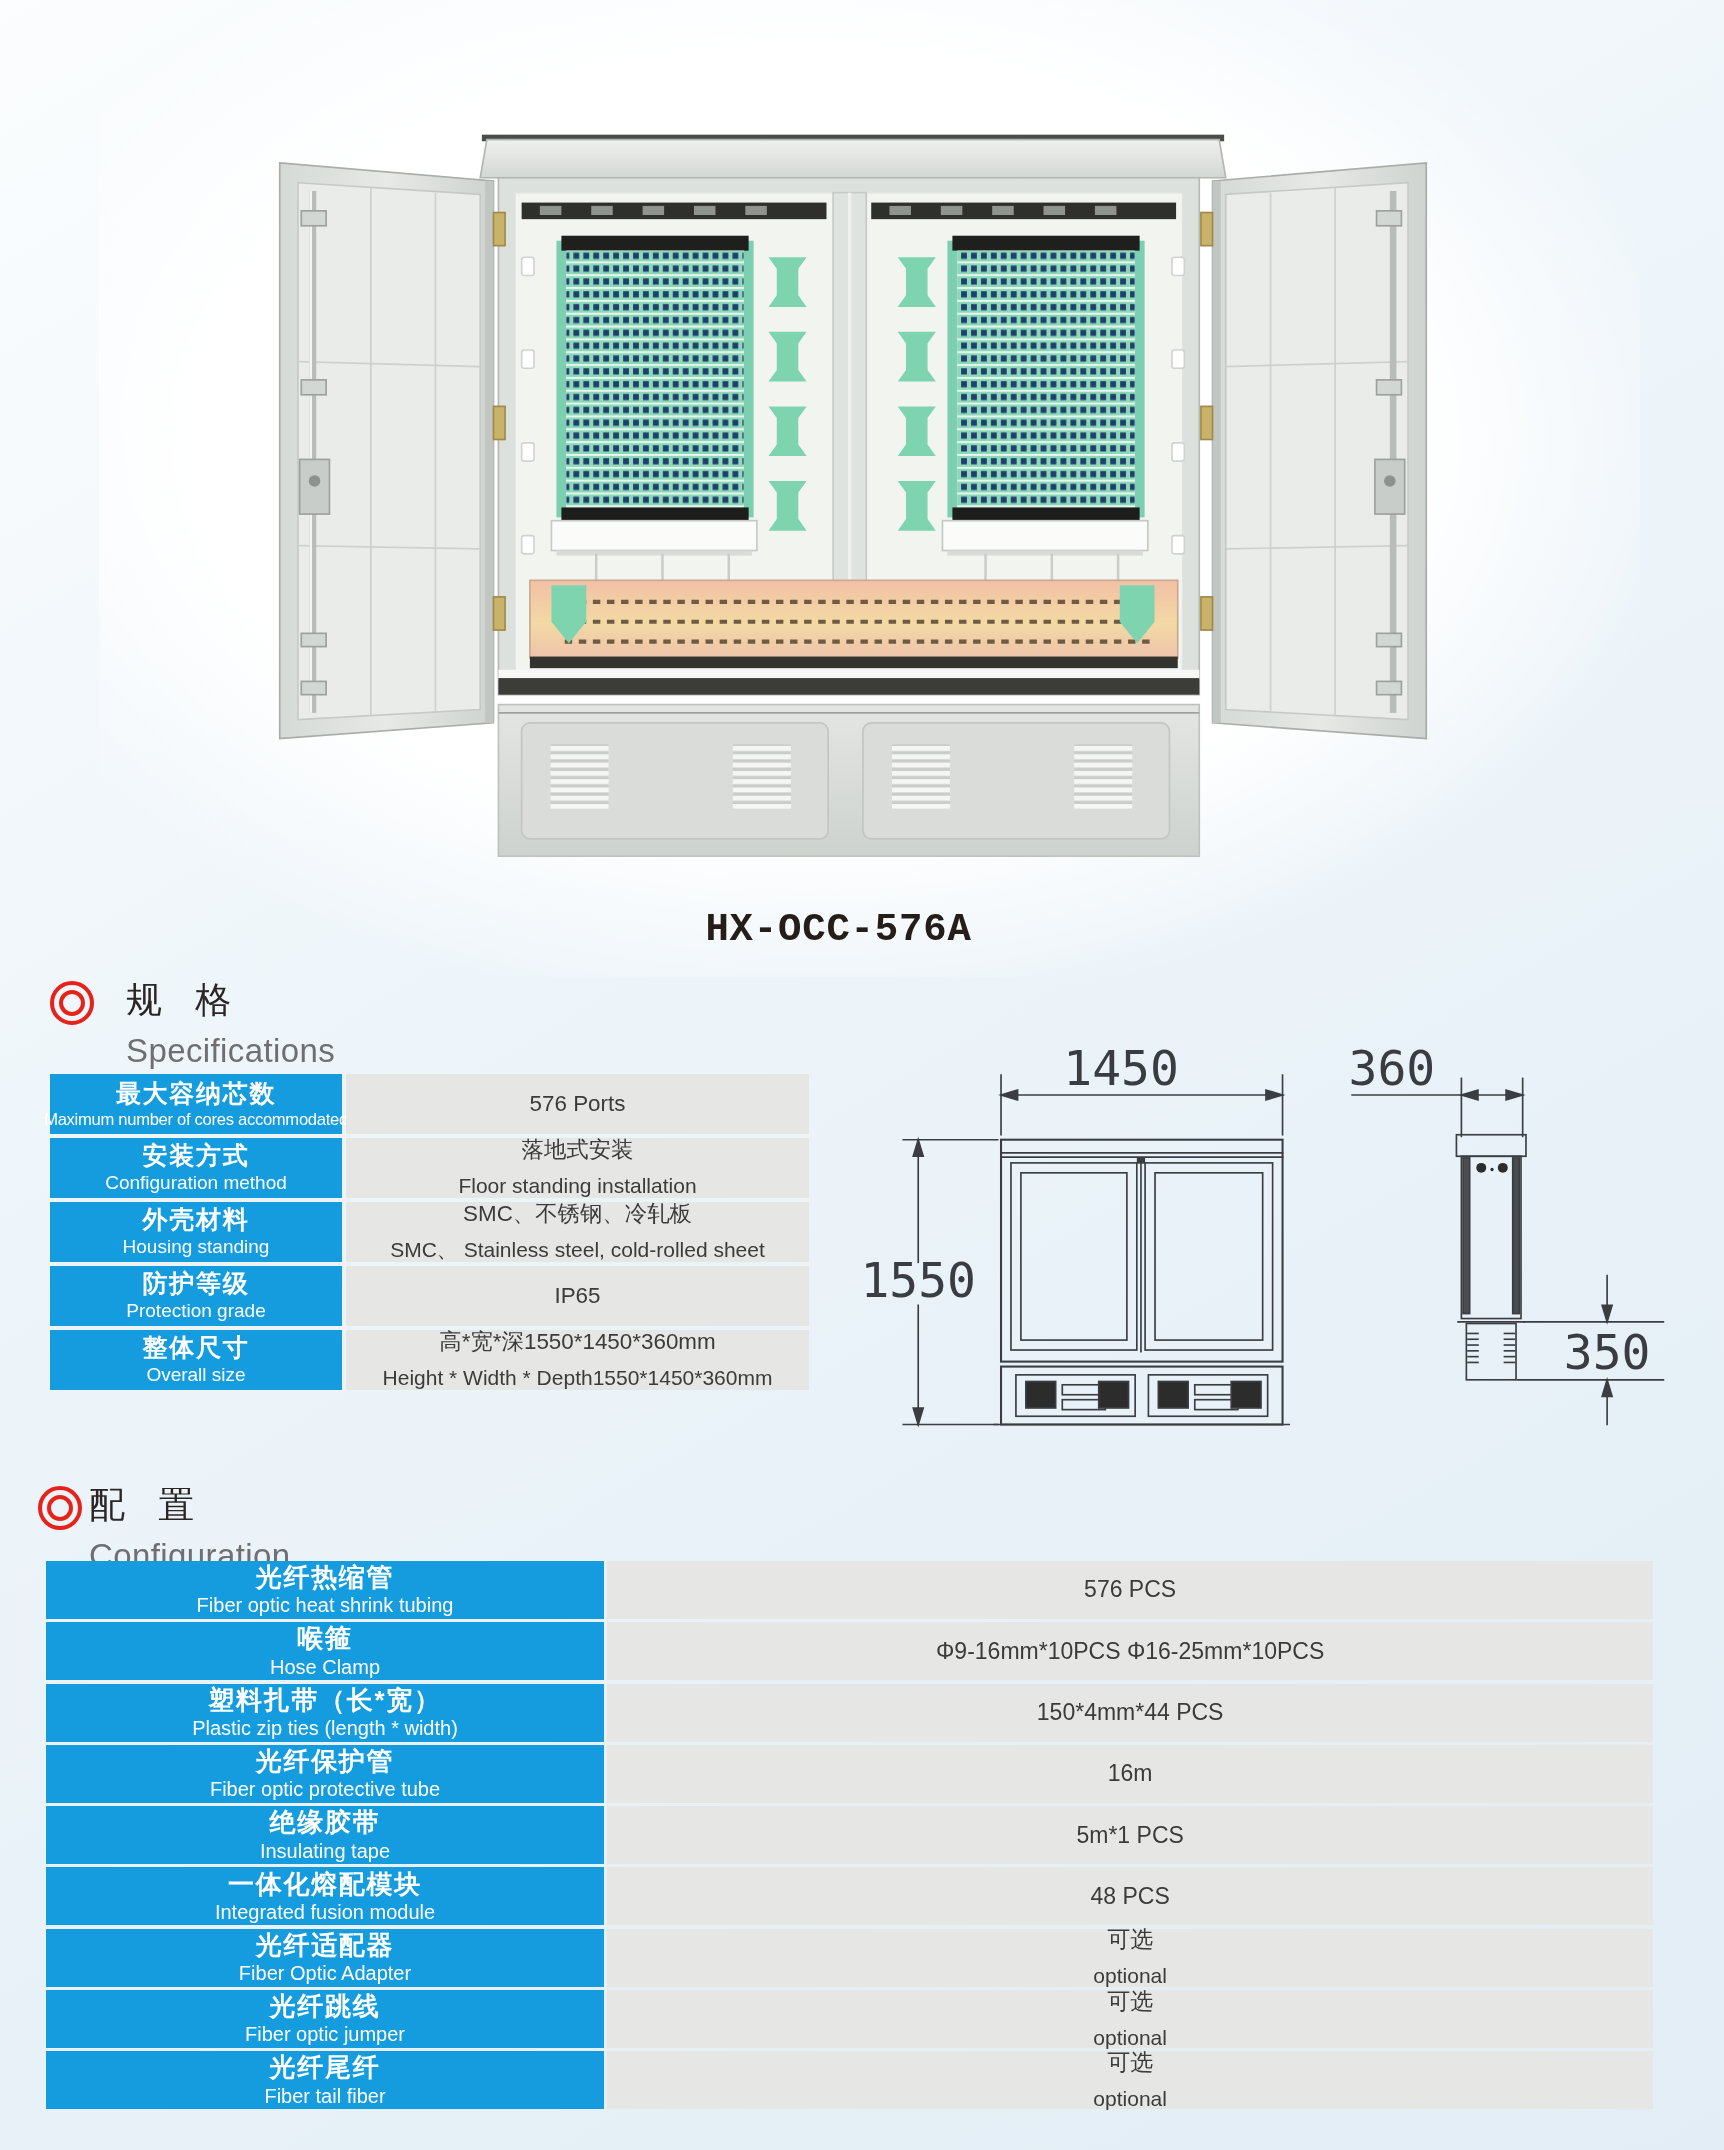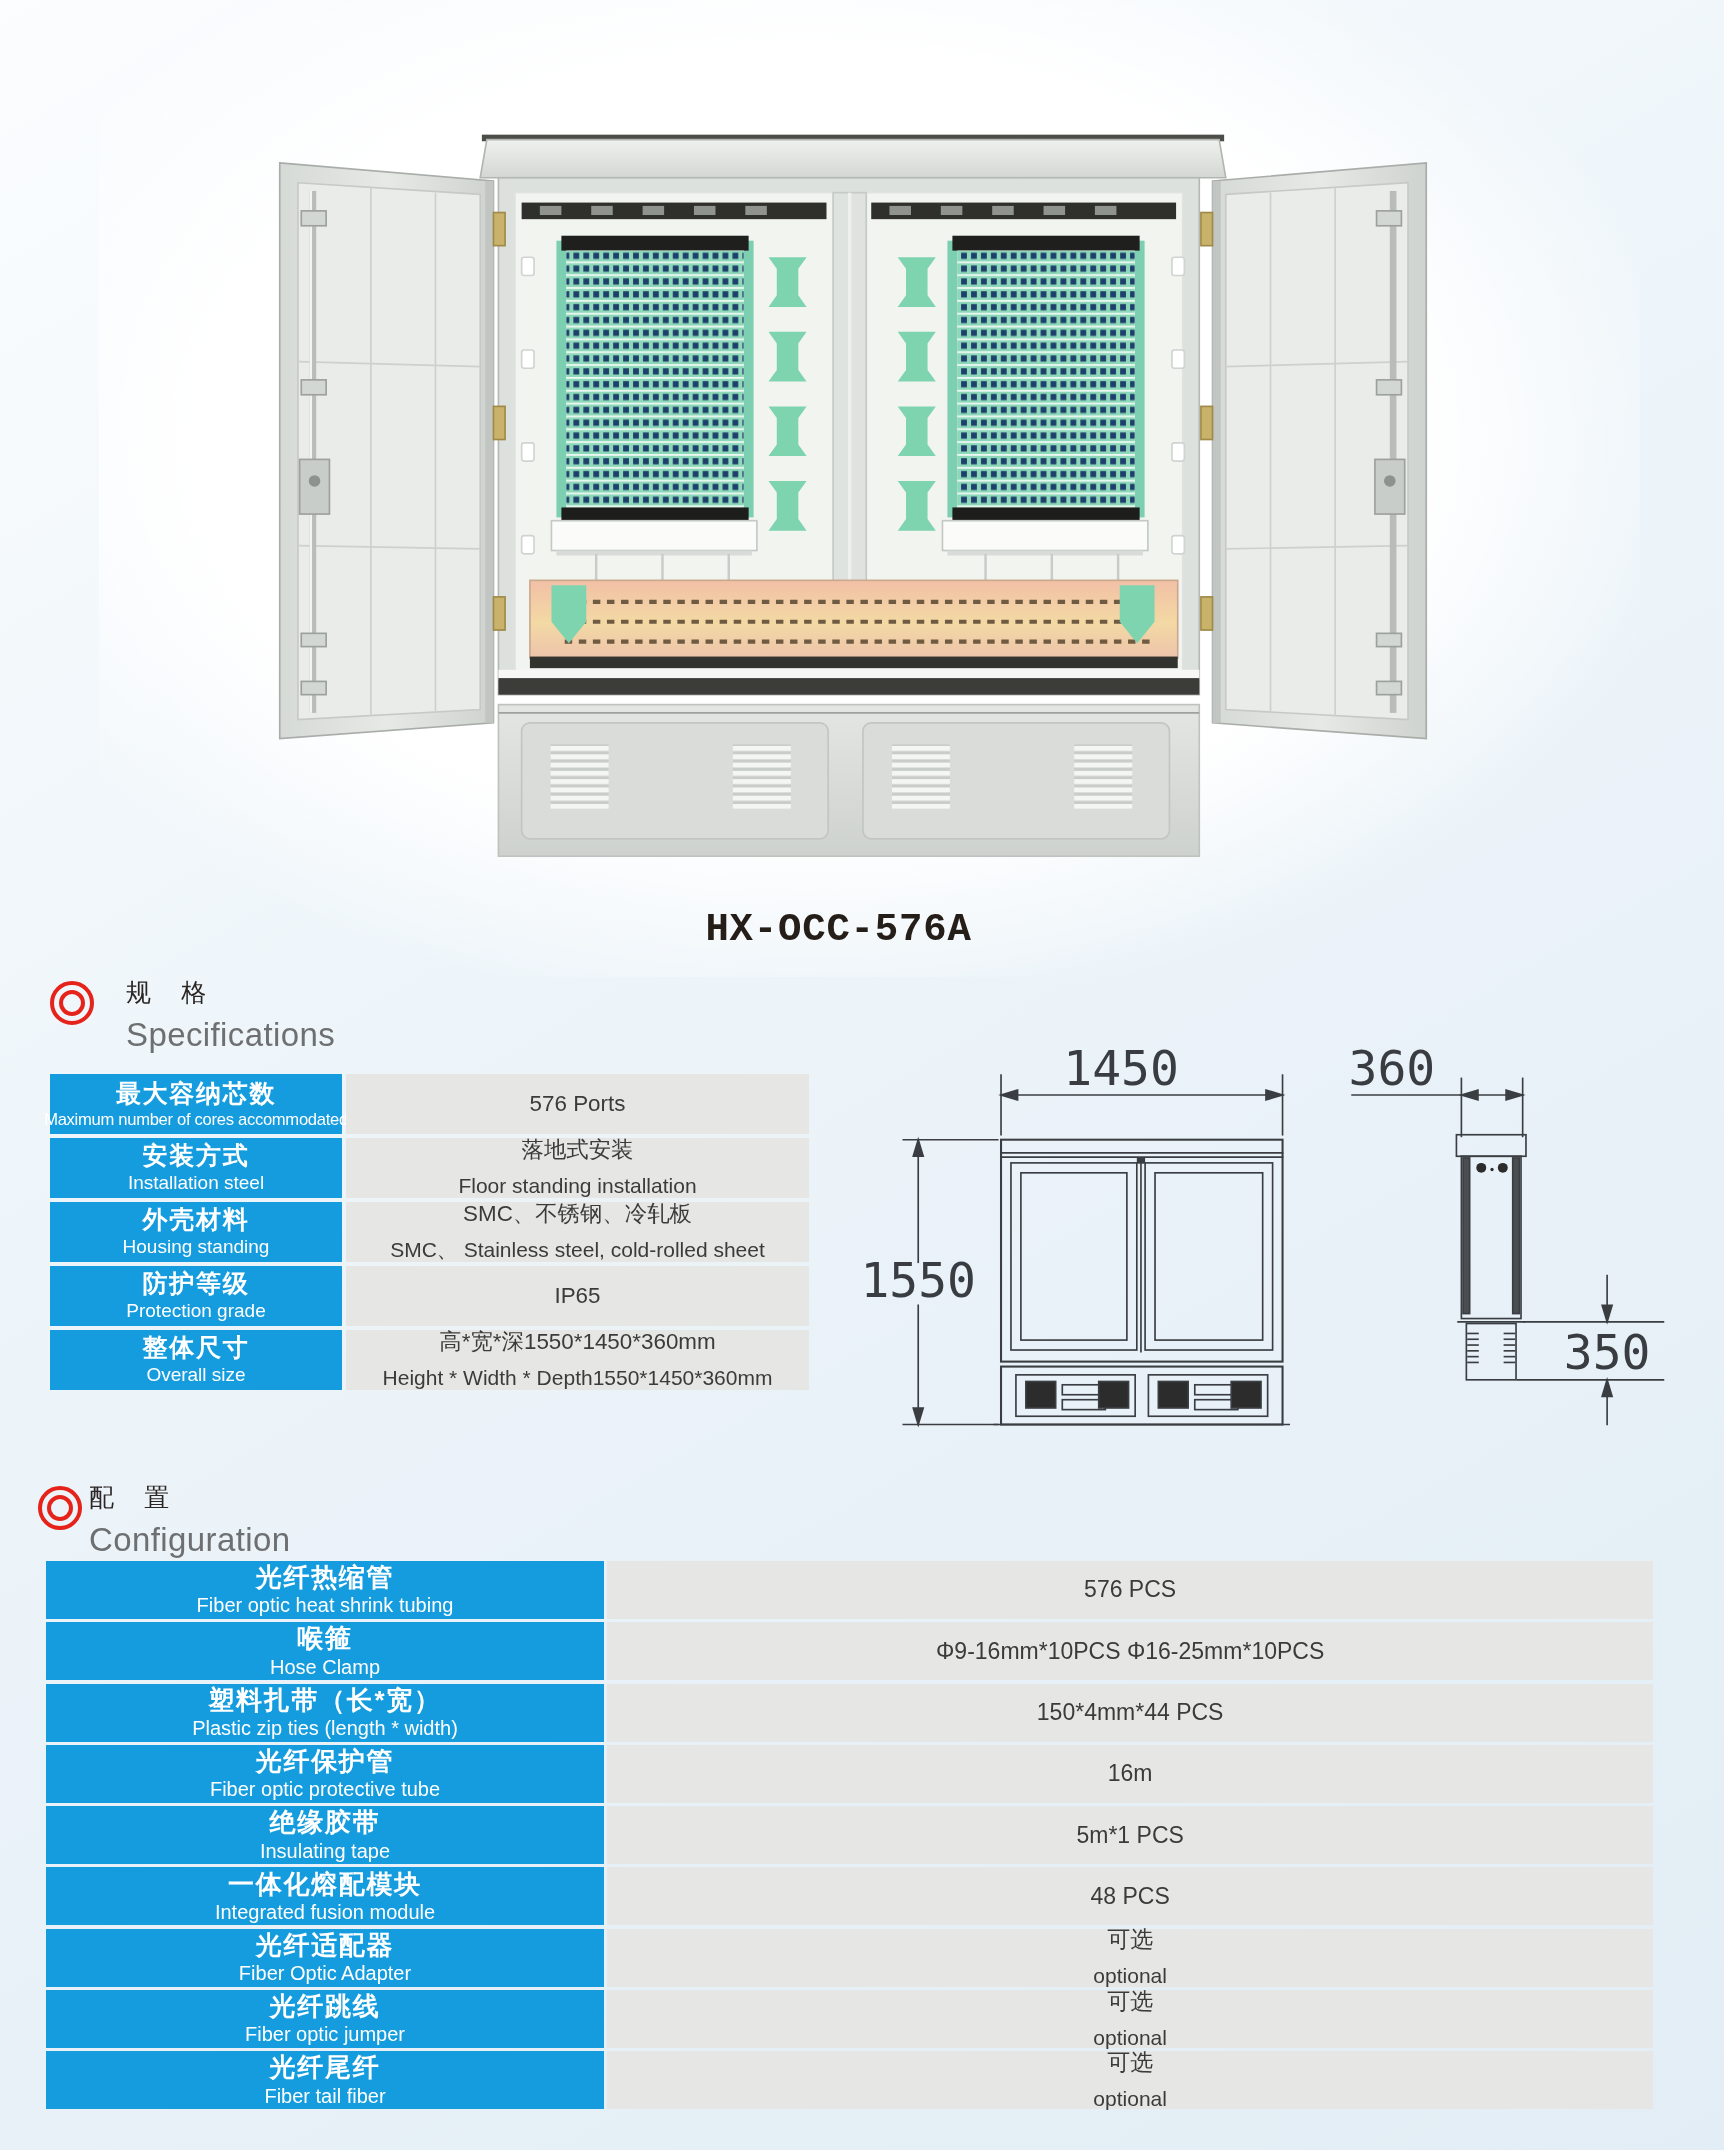--- a/index.html
+++ b/index.html
@@ -8,21 +8,21 @@
         background:linear-gradient(150deg,#fbfdfe 0%,#f1f7fb 28%,#e9f2f8 60%,#e2edf5 100%);}
   .photo-bg{position:absolute;left:99px;top:-50px;width:1541px;height:1027px;
         background:radial-gradient(ellipse at 46% 48%, #ffffff 52%, rgba(255,255,255,0) 76%);}
   .photo{position:absolute;left:273px;top:133px;}
   .title{position:absolute;left:0;top:908px;width:1677px;margin:0;text-align:center;
         font-size:39px;font-weight:bold;color:#251d18;letter-spacing:0.8px;font-family:Liberation Mono, monospace;}
   .sec-head{position:absolute;}
   .sec-icon{position:absolute;width:36px;height:36px;border:4.1px solid #e5231b;border-radius:50%;
         display:flex;align-items:center;justify-content:center;}
   .sec-icon::after{content:"";width:18px;height:18px;border:4.1px solid #e5231b;border-radius:50%;}
-  .sec-text .zh-h{font-size:25px;color:#2b2624;font-weight:500;letter-spacing:11.6px;}
+  .sec-text .zh-h{font-size:36px;color:#2b2624;font-weight:500;letter-spacing:11.6px;}
   .sec-text .en-h{font-size:33px;color:#6e6f71;margin-top:6.6px;letter-spacing:0.4px;}
   .sec-text{position:absolute;top:-5px;white-space:nowrap;}
   .tbl{position:absolute;display:grid;}
   .spec-tbl{left:50px;top:1074px;width:759px;grid-template-columns:292px 1fr;gap:4px;grid-auto-rows:60px;}
   .cfg-tbl{left:46px;top:1561px;width:1607px;grid-template-columns:558px 1fr;gap:3.3px;grid-auto-rows:58px;}
   .cell{display:flex;flex-direction:column;align-items:center;justify-content:center;line-height:1.18;text-align:center;}
   .cell-label{background:#149cde;color:#ffffff;}
   .cell-val{background:#e6e6e4;color:#3b3b3b;}
   .zh{font-size:25px;font-weight:bold;letter-spacing:1.7px;}
   .en{font-size:19px;margin-top:1.7px;}
@@ -241,21 +241,21 @@
   <div class="tbl spec-tbl" id="spec-table">
       <div class="cell cell-label">
         <div class="zh">最大容纳芯数</div>
         <div class="en squeeze">Maximum number of cores accommodated</div>
       </div>
       <div class="cell cell-val">
         <div class="v1">576 Ports</div>
       </div>
       <div class="cell cell-label">
         <div class="zh">安装方式</div>
-        <div class="en">Installation steel</div>
+        <div class="en">Configuration method</div>
       </div>
       <div class="cell cell-val">
         <div class="v1">落地式安装</div>
         <div class="v2">Floor standing installation</div>
       </div>
       <div class="cell cell-label">
         <div class="zh">外壳材料</div>
         <div class="en">Housing standing</div>
       </div>
       <div class="cell cell-val">

